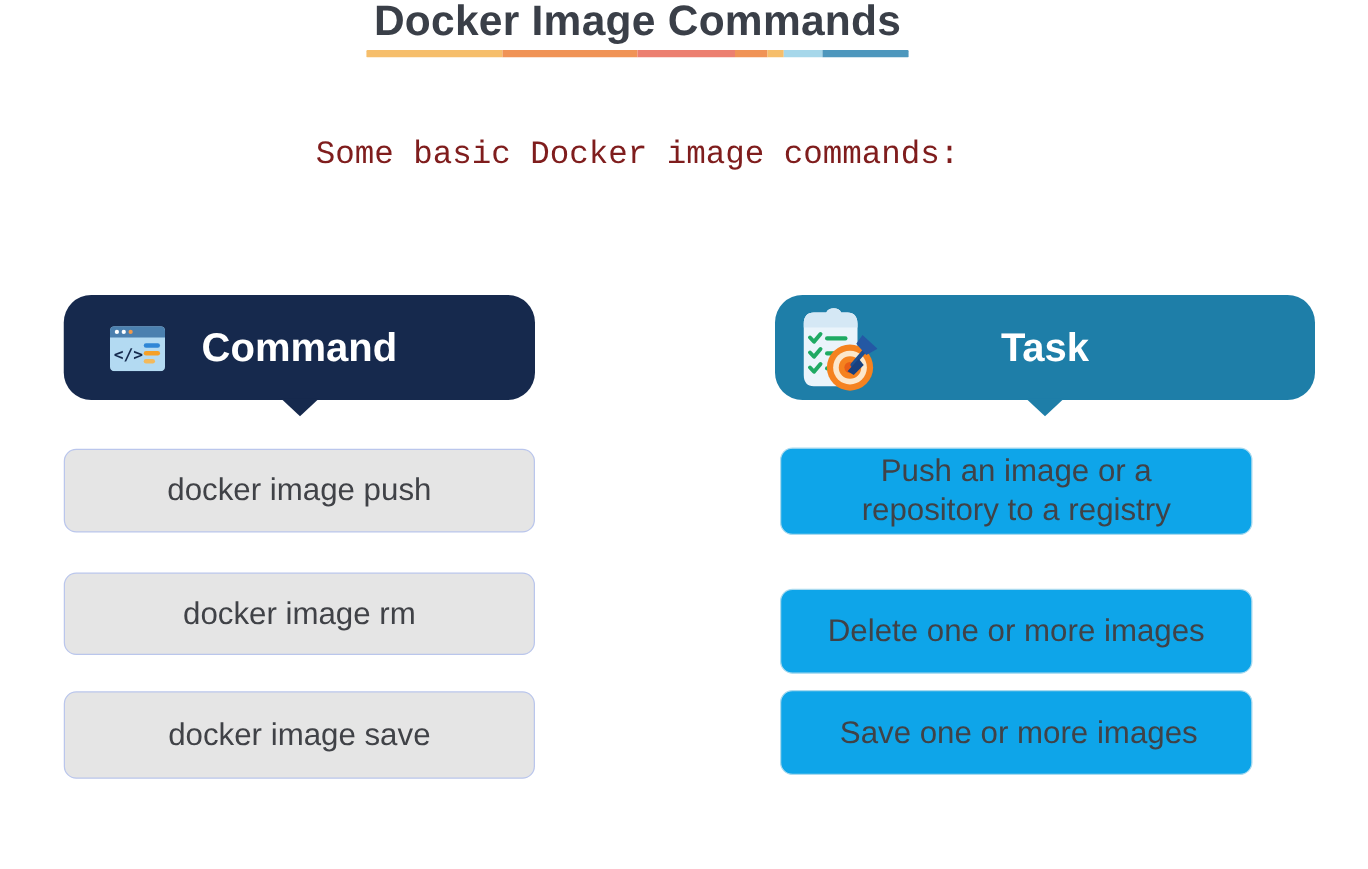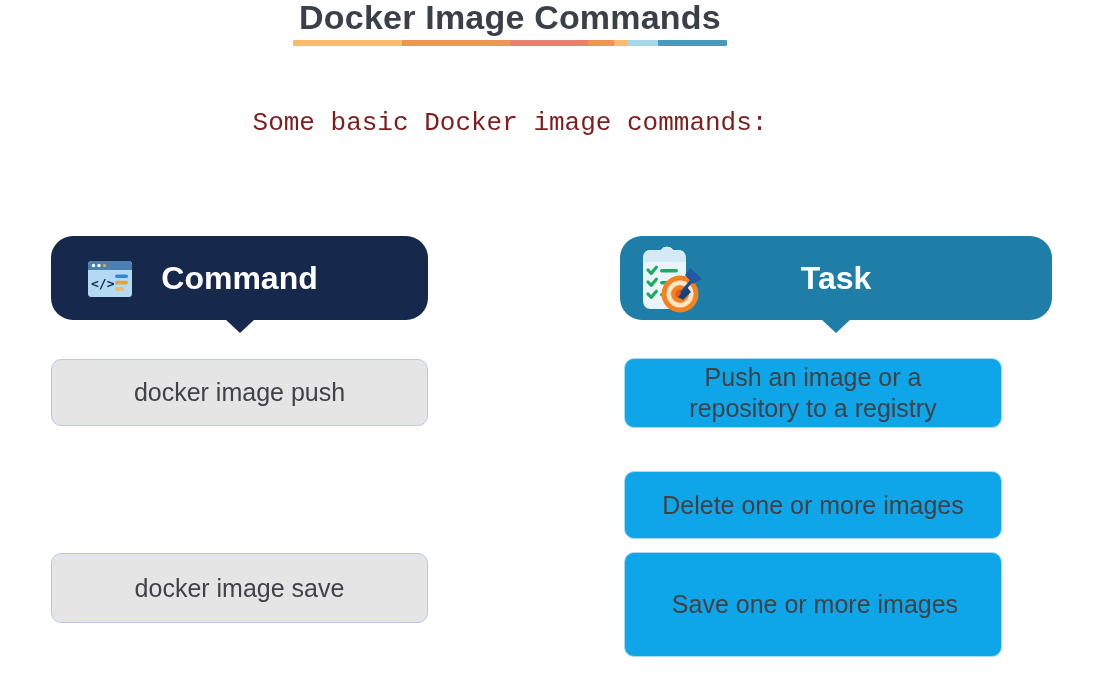--- a/index.html
+++ b/index.html
@@ -43,21 +43,21 @@
     text-align:center; font-size:25px; color:#404247; border-radius:10px;
     line-height:31px; padding:0 12px;
   }
   .cmd-item { left:51px;  width:377px; background:#e5e5e5; border:1.5px solid #BAC6EC; }
   .task-item { left:624px; width:378px; background:#0ea5e9; border:1.5px solid #A9DAEF; }
   .cmd-item.r1 { top:359px; height:67px; }
   .cmd-item.r2 { top:458px; height:66px; }
   .cmd-item.r3 { top:553px; height:70px; }
   .task-item.r1 { top:358px; height:70px; }
   .task-item.r2 { top:457px; height:68px;margin-top:14px; }
-  .task-item.r3 { top:552px; height:105px;padding-left:16px; }
+  .task-item.r3 { top:552px; height:68px;padding-left:16px; }
   .task-item.r1 .item-text { display:inline-block; max-width:300px; }
 </style>
 </head>
 <body>
 
 <div class="canvas">
 
   <h1 class="page-title">Docker Image Commands</h1>
 
   <div class="title-underline">
@@ -110,20 +110,23 @@
         <path d="M52 24 L64 35 L55 40 L47 31 Z" fill="#2458A4"></path>
       </svg>
     </span>
     <span class="label">Task</span>
     <span class="pointer"></span>
   </div>
 
   <div class="item cmd-item r1">
     <span class="item-text">docker image push</span>
   </div>
+  <div class="item cmd-item r2">
+    <span class="item-text">docker image rm</span>
+  </div>
   <div class="item cmd-item r3">
     <span class="item-text">docker image save</span>
   </div>
 
   <div class="item task-item r1">
     <span class="item-text">Push an image or a repository to a registry</span>
   </div>
   <div class="item task-item r2">
     <span class="item-text">Delete one or more images</span>
   </div>

